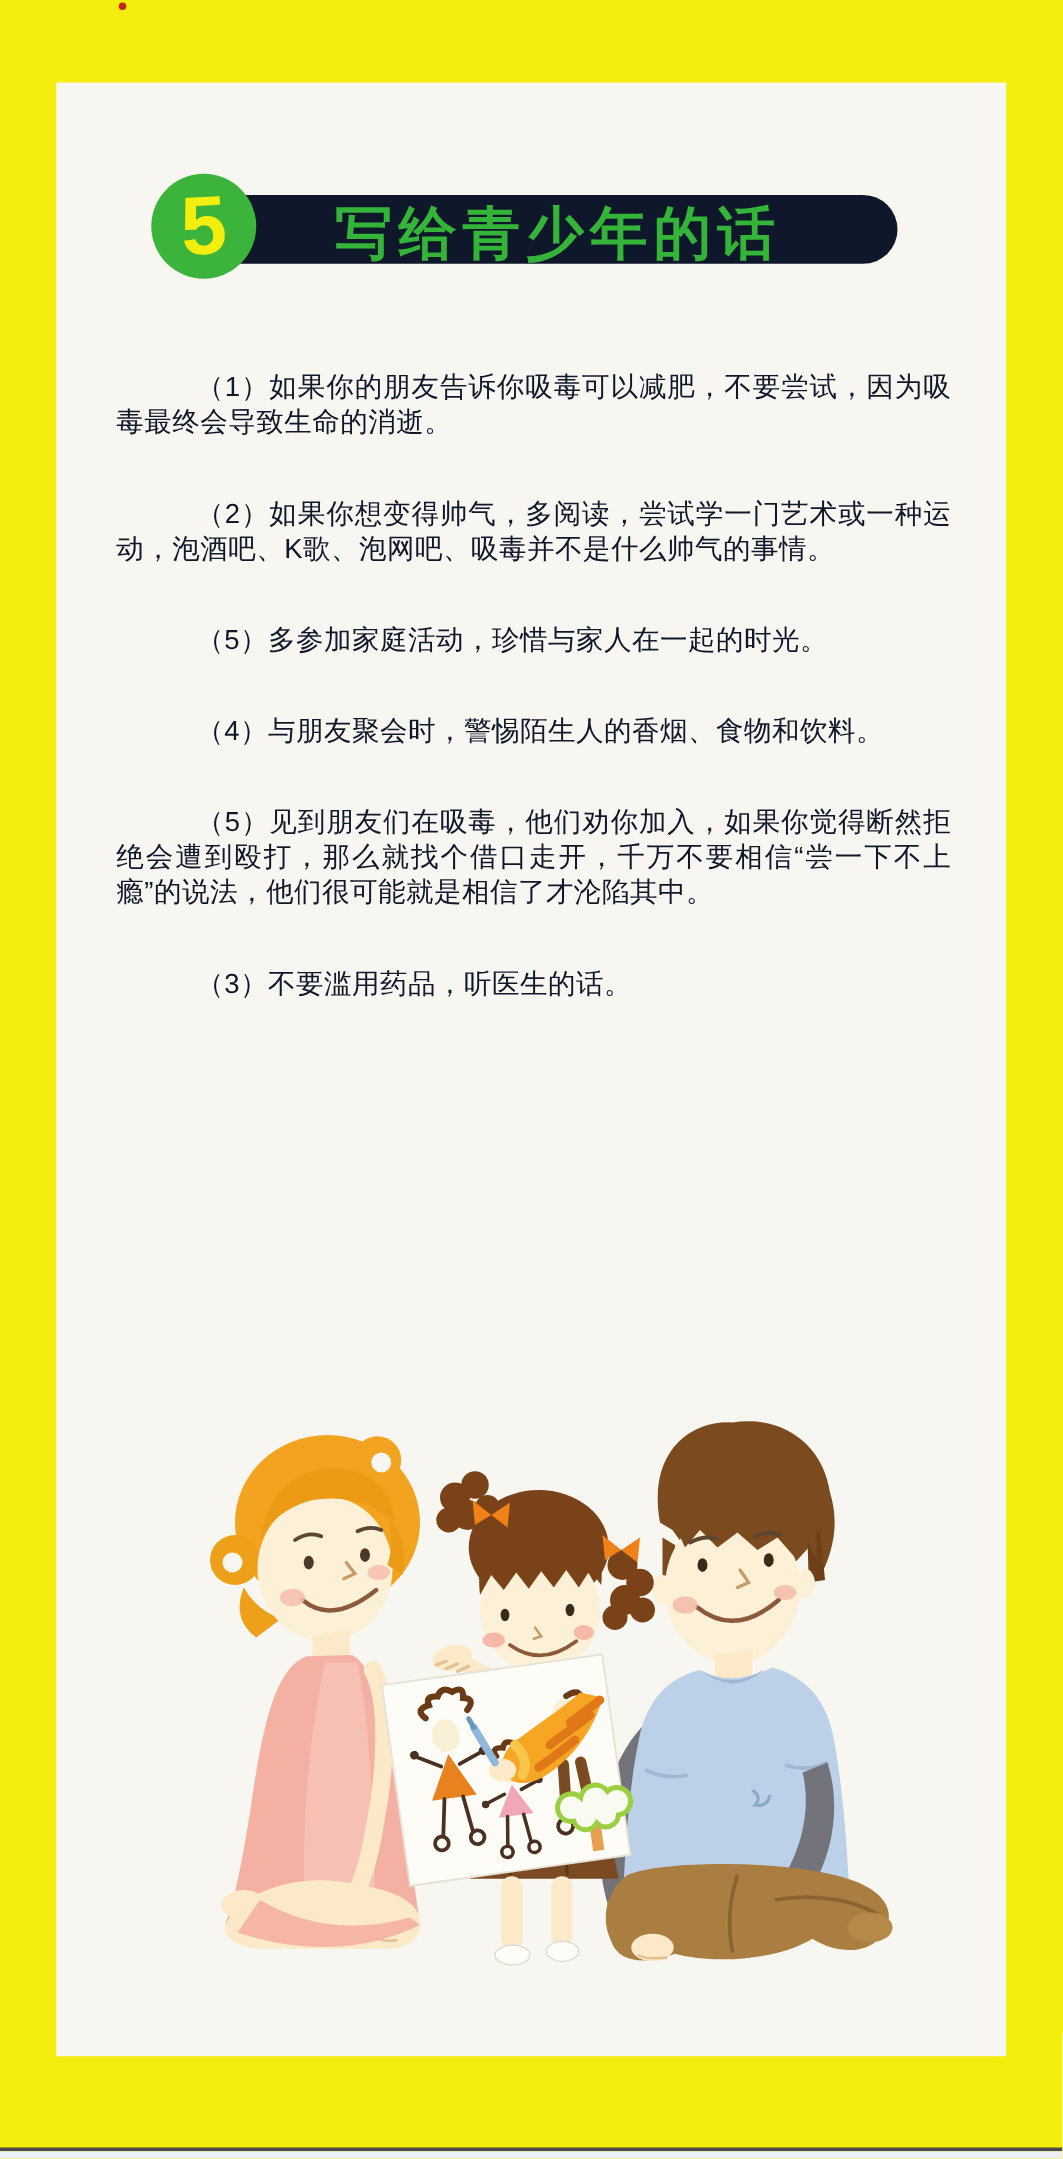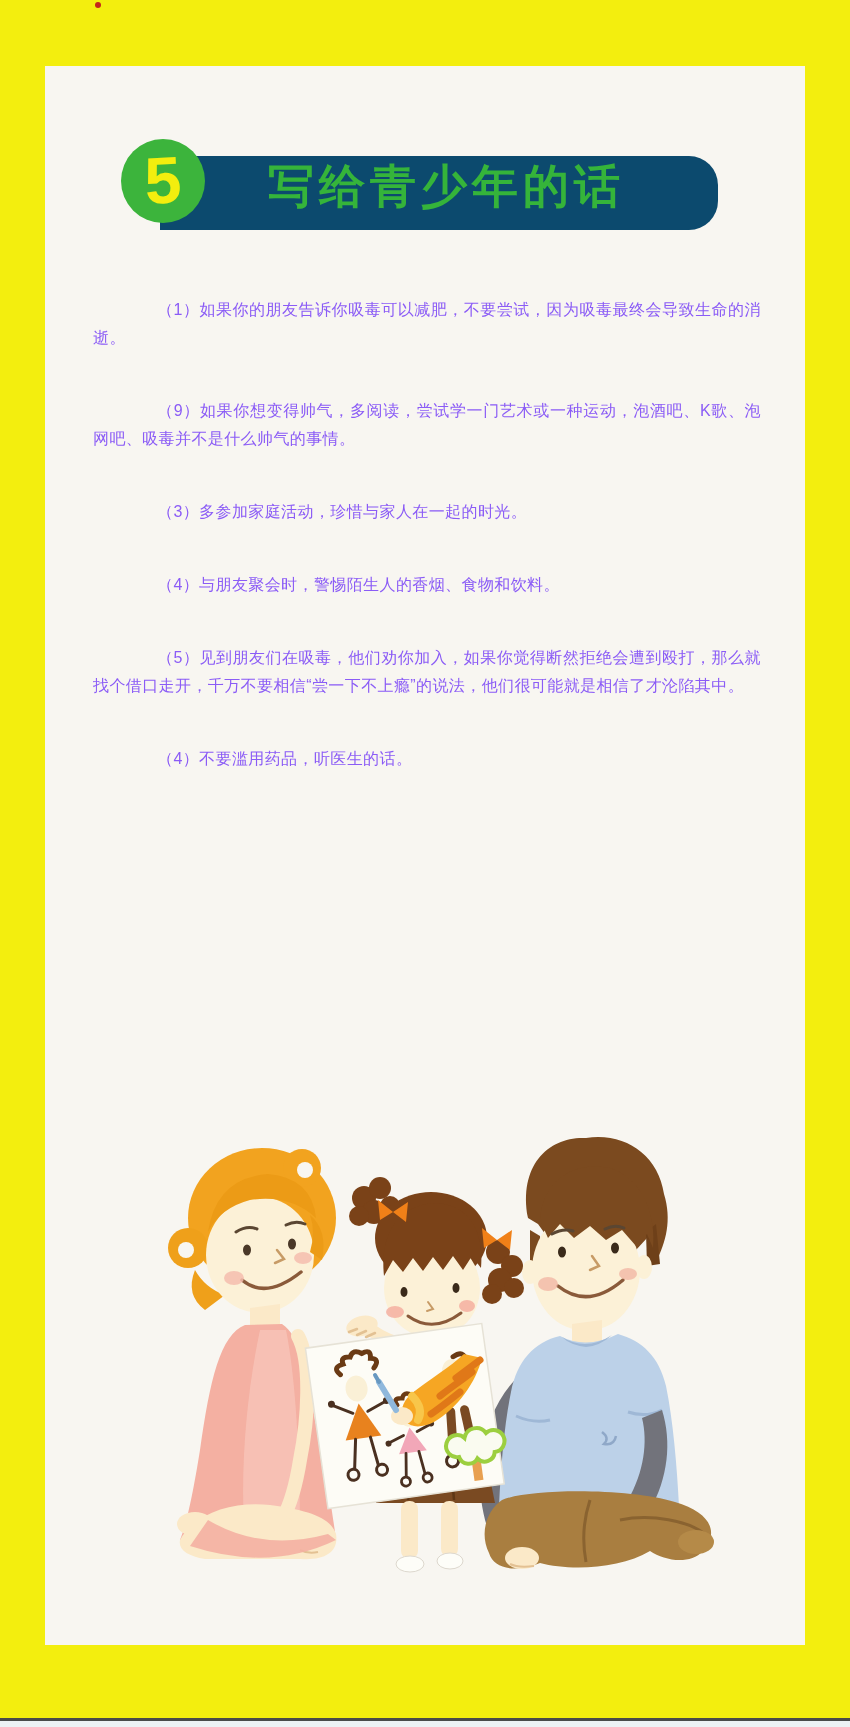--- a/index.html
+++ b/index.html
@@ -3,32 +3,32 @@
 <meta charset="utf-8">
 <style>
   html,body{margin:0;padding:0;}
   body{font-family:"Liberation Sans","DejaVu Sans",sans-serif;}
   .sheet{position:relative;width:850px;height:1727px;background:#F3EE0E;overflow:hidden;}
   .page{position:absolute;left:45px;top:66px;width:760px;height:1579px;background:#F8F6F1;}
   .red-dot{position:absolute;left:95px;top:2px;width:6px;height:6px;border-radius:50%;background:#C4251B;}
   .bottom-line{position:absolute;left:0;top:1718px;width:850px;height:3px;background:#4a4a4a;}
   .bottom-strip{position:absolute;left:0;top:1721px;width:850px;height:6px;background:#EDF1F4;}
 
-  .title-bar{position:absolute;left:115px;top:90px;width:558px;height:74px;
-    background:#0c4a6e;border-radius:0 29px 29px 0;}
+  .title-bar{position:absolute;left:115px;top:90px;width:558px;height:55px;
+    background:#0f172a;border-radius:0 29px 29px 0;}
   .title-text{position:absolute;left:108px;top:2px;font-size:46px;line-height:56px;
     color:#35B43A;font-weight:600;letter-spacing:5px;white-space:nowrap;}
   .num-circle{position:absolute;left:76px;top:73px;width:84px;height:84px;border-radius:50%;
     background:#3CB43C;}
   .num-circle span{position:absolute;left:0;top:0;width:84px;height:84px;text-align:center;
     font-size:66px;line-height:82px;font-weight:bold;color:#F3EE0E;transform:rotate(-3deg);}
 
   .content{position:absolute;left:48px;top:230px;width:668px;}
-  .content p{margin:0 0 45px 0;font-size:16px;line-height:28px;letter-spacing:0.4px;
-    color:#8b5cf6;text-indent:64px;text-align:justify;}
+  .content p{margin:0 0 45px 0;font-size:22px;line-height:28px;letter-spacing:0.4px;
+    color:#0f172a;text-indent:64px;text-align:justify;}
 
   .illustration{position:absolute;left:105px;top:1054px;width:580px;height:470px;}
   .illustration svg{display:block;width:580px;height:470px;}
 </style>
 </head>
 <body>
 
 <div class="sheet">
   <div class="red-dot"></div>
 
@@ -36,25 +36,25 @@
 
     <div class="title-bar">
       <span class="title-text">写给青少年的话</span>
     </div>
     <div class="num-circle">
       <span>5</span>
     </div>
 
     <div class="content">
       <p>（1）如果你的朋友告诉你吸毒可以减肥，不要尝试，因为吸毒最终会导致生命的消逝。</p>
-      <p>（9）如果你想变得帅气，多阅读，尝试学一门艺术或一种运动，泡酒吧、K歌、泡网吧、吸毒并不是什么帅气的事情。</p>
-      <p>（3）多参加家庭活动，珍惜与家人在一起的时光。</p>
+      <p>（2）如果你想变得帅气，多阅读，尝试学一门艺术或一种运动，泡酒吧、K歌、泡网吧、吸毒并不是什么帅气的事情。</p>
+      <p>（5）多参加家庭活动，珍惜与家人在一起的时光。</p>
       <p>（4）与朋友聚会时，警惕陌生人的香烟、食物和饮料。</p>
       <p>（5）见到朋友们在吸毒，他们劝你加入，如果你觉得断然拒绝会遭到殴打，那么就找个借口走开，千万不要相信“尝一下不上瘾”的说法，他们很可能就是相信了才沦陷其中。</p>
-      <p>（4）不要滥用药品，听医生的话。</p>
+      <p>（3）不要滥用药品，听医生的话。</p>
     </div>
 
     <div class="illustration">
       <svg viewBox="0 0 580 470" xmlns="http://www.w3.org/2000/svg">
 
         <g>
 
           <ellipse cx="112" cy="98" rx="74" ry="70" fill="#F2A31F"></ellipse>
           <circle cx="152" cy="48" r="19" fill="#F2A31F"></circle>
           <circle cx="155" cy="50" r="8" fill="#F8F6F1"></circle>

